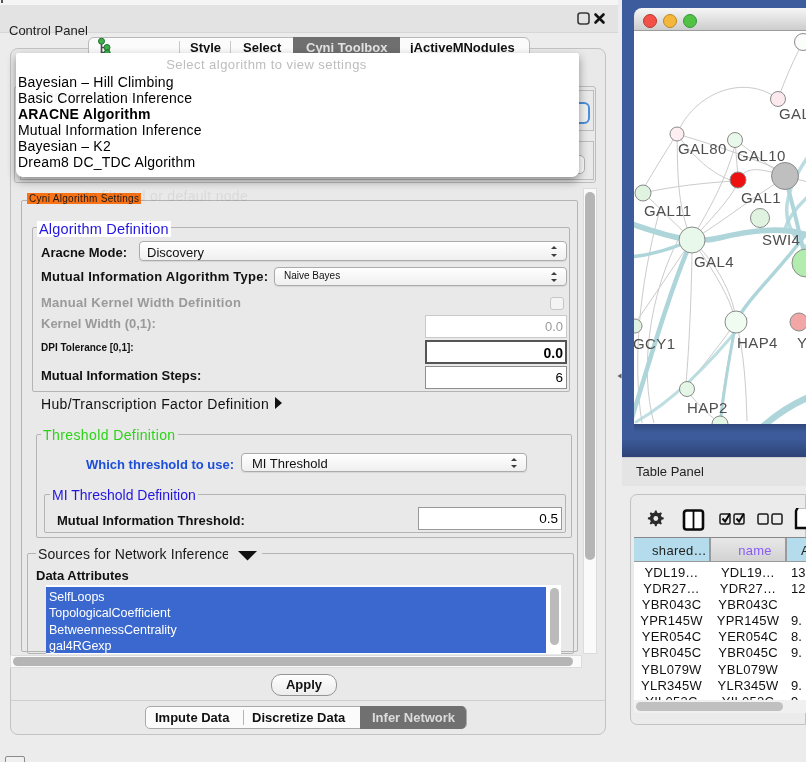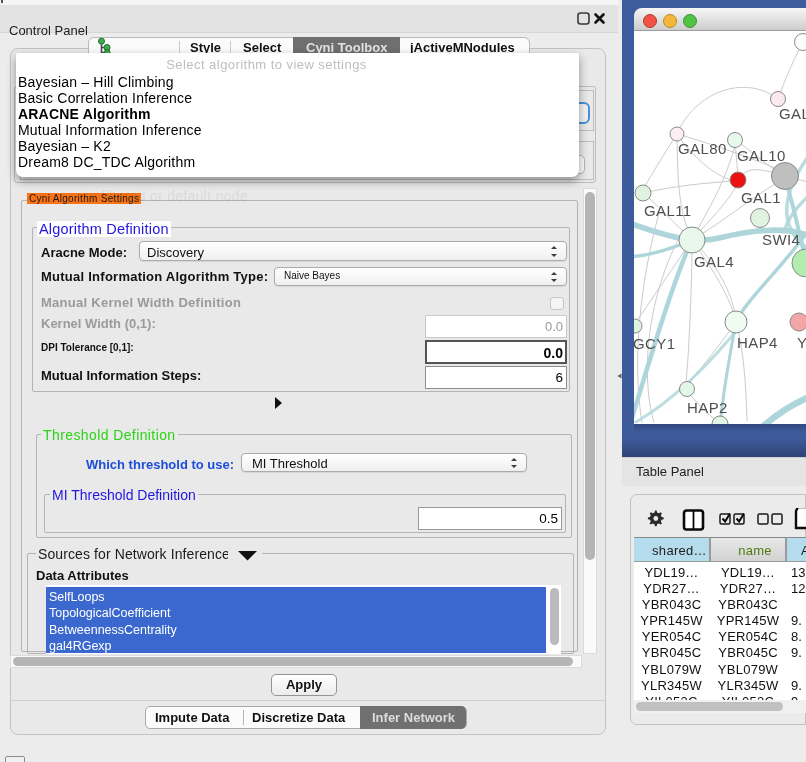--- a/index.html
+++ b/index.html
@@ -81,51 +81,53 @@
   <div class="abs" style="left:425px;top:319px;width:138px;text-align:right;font-size:13px;color:#9b9b9b;">0.0</div>
 
   <div class="abs bold" style="left:41px;top:342px;font-size:10px;color:#111;">DPI Tolerance [0,1]:</div>
   <div class="abs" style="left:425px;top:340px;width:142px;height:24px;background:#fff;border:2px solid #555;"></div>
   <div class="abs" style="left:425px;top:345px;width:138px;text-align:right;font-size:14px;font-weight:bold;color:#000;">0.0</div>
 
   <div class="abs bold" style="left:41px;top:368px;font-size:13px;color:#111;">Mutual Information Steps:</div>
   <div class="abs" style="left:425px;top:366px;width:142px;height:23px;background:#fff;border:1px solid #8e8e8e;"></div>
   <div class="abs" style="left:425px;top:370px;width:138px;text-align:right;font-size:13.5px;color:#000;">6</div>
 
+  <div class="abs" style="left:41px;top:396px;font-size:14px;letter-spacing:0.35px;color:#111;">Hub/Transcription Factor Definition</div>
   <svg class="abs" style="left:272px;top:396px;" width="12" height="14">
       <path d="M3 1 L10 7 L3 13 Z" fill="#111"></path>
     </svg>
 
   <div class="abs" style="left:36px;top:434px;width:536px;height:104px;border:1px solid #b4b4b4;border-radius:2px;"></div>
   <div class="abs" style="left:41px;top:427px;background:#e9e9e9;padding:0 2px;font-size:14px;letter-spacing:0.4px;color:#2bd414;">Threshold Definition</div>
 
   <div class="abs bold" style="left:86px;top:457px;font-size:13px;color:#1d4ed8;">Which threshold to use:</div>
   <div class="abs combo updn" style="left:241px;top:453px;width:286px;height:19px;"></div>
   <div class="abs" style="left:252px;top:456px;font-size:13px;color:#111;">MI Threshold</div>
 
   <div class="abs" style="left:44px;top:494px;width:522px;height:39px;border:1px solid #b4b4b4;border-radius:2px;"></div>
   <div class="abs" style="left:50px;top:487px;background:#e9e9e9;padding:0 2px;font-size:14px;color:#2215e0;">MI Threshold Definition</div>
 
+  <div class="abs bold" style="left:57px;top:513px;font-size:13px;color:#111;">Mutual Information Threshold:</div>
   <div class="abs" style="left:418px;top:507px;width:144px;height:23px;background:#fff;border:1px solid #999;"></div>
   <div class="abs" style="left:418px;top:511px;width:140px;text-align:right;font-size:13.5px;color:#000;">0.5</div>
 
   <div class="abs" style="left:27px;top:553px;width:547px;height:101px;border:1px solid #b4b4b4;border-radius:2px;"></div>
   <div class="abs" style="left:36px;top:546px;background:#e9e9e9;padding:0 2px;font-size:14px;letter-spacing:0.1px;color:#1a1a1a;">Sources for Network Inference</div>
   <svg class="abs" style="left:228px;top:548px;background:#e9e9e9;" width="34" height="13">
       <path d="M10 3 L29 3 L19.5 12.5 Z" fill="#111"></path>
     </svg>
 
   <div class="abs bold" style="left:36px;top:568px;font-size:13px;color:#111;">Data Attributes</div>
 
   <div class="abs" style="left:46px;top:585px;width:515px;height:69px;background:#fff;"></div>
   <div class="abs" style="left:46px;top:587px;width:500px;height:66px;background:#3a68ce;"></div>
   <div class="abs" style="left:49px;top:589px;font-size:12.5px;color:#fff;line-height:16.3px;">SelfLoops<br>TopologicalCoefficient<br>BetweennessCentrality<br>gal4RGexp</div>
   <div class="abs" style="left:550px;top:588px;width:9px;height:57px;background:#bbb;border-radius:4.5px;"></div>
 
-  <div class="abs" style="left:271px;top:674px;width:66px;height:22px;background:linear-gradient(#fefefe,#ececec);border:1px solid #949494;border-radius:5px;text-align:center;font-size:13px;font-weight:bold;color:#111;line-height:20px;">Apply</div>
+  <div class="abs" style="left:271px;top:674px;width:66px;height:22px;background:linear-gradient(#fefefe,#ececec);border:1px solid #949494;border-radius:10px;text-align:center;font-size:13px;font-weight:bold;color:#111;line-height:20px;">Apply</div>
 
   <div class="abs" style="left:11px;top:700px;width:594px;height:1px;background:#cfcfcf;"></div>
 
   <div class="abs" style="left:145px;top:706px;width:322px;height:23px;background:#fbfbfb;border:1px solid #a9a9a9;border-radius:5px;"></div>
   <div class="abs" style="left:360px;top:706px;width:106px;height:23px;background:#707070;border-radius:0 5px 5px 0;"></div>
   <div class="abs bold" style="left:155px;top:710px;font-size:13px;color:#111;">Impute Data</div>
   <div class="abs" style="left:243px;top:710px;width:1px;height:15px;background:#b5b5b5;"></div>
   <div class="abs bold" style="left:252px;top:710px;font-size:13px;color:#111;">Discretize Data</div>
   <div class="abs bold" style="left:372px;top:710px;font-size:13px;color:#dcdcdc;">Infer Network</div>
 
@@ -250,21 +252,21 @@
     <path d="M161 -1 L153 -1 L151 3 L151 20 L161 20" fill="#fff" stroke="#0a0a0a" stroke-width="2.4"></path>
   </svg>
 
   <div class="abs" style="left:634px;top:537px;width:172px;height:176px;background:#fff;border-top:1px solid #888;"></div>
   <div class="abs" style="left:634px;top:538px;width:75px;height:24px;background:#b5dcec;border-bottom:1px solid #999;"></div>
   <div class="abs" style="left:709px;top:538px;width:2px;height:24px;background:#9a9a9a;"></div>
   <div class="abs" style="left:711px;top:538px;width:74px;height:24px;background:linear-gradient(#e8e8e8,#d2d2d2);border-bottom:1px solid #999;"></div>
   <div class="abs" style="left:785px;top:538px;width:2px;height:24px;background:#9a9a9a;"></div>
   <div class="abs" style="left:787px;top:538px;width:19px;height:24px;background:#b5dcec;border-bottom:1px solid #999;"></div>
   <div class="abs" style="left:642px;top:543px;width:75px;text-align:center;font-size:13px;letter-spacing:0.3px;color:#222;">shared…</div>
-  <div class="abs" style="left:718px;top:543px;width:74px;text-align:center;font-size:13px;letter-spacing:0.3px;color:#4d7c0f;">name</div>
+  <div class="abs" style="left:718px;top:543px;width:74px;text-align:center;font-size:13px;letter-spacing:0.3px;color:#8b5cf6;">name</div>
   <div class="abs" style="left:801px;top:543px;font-size:13px;color:#222;">A</div>
 
   <div class="abs" style="left:634px;top:565px;width:75px;text-align:center;font-size:13px;letter-spacing:0.25px;color:#111;line-height:16.1px;">YDL19…<br>YDR27…<br>YBR043C<br>YPR145W<br>YER054C<br>YBR045C<br>YBL079W<br>YLR345W<br>YIL053C</div>
   <div class="abs" style="left:711px;top:565px;width:74px;text-align:center;font-size:13px;letter-spacing:0.25px;color:#111;line-height:16.1px;">YDL19…<br>YDR27…<br>YBR043C<br>YPR145W<br>YER054C<br>YBR045C<br>YBL079W<br>YLR345W<br>YIL053C</div>
   <div class="abs" style="left:791px;top:565px;font-size:13px;color:#111;line-height:16.1px;">13…<br>12…<br>&nbsp;<br>9.<br>8.<br>9.<br>&nbsp;<br>9.<br>9.</div>
   <div class="abs" style="left:634px;top:700px;width:172px;height:13px;background:#f0f0f0;"></div>
   <div class="abs" style="left:636px;top:702px;width:147px;height:9px;background:#c0c0c0;border-radius:4.5px;"></div>
 
 </div>
 

